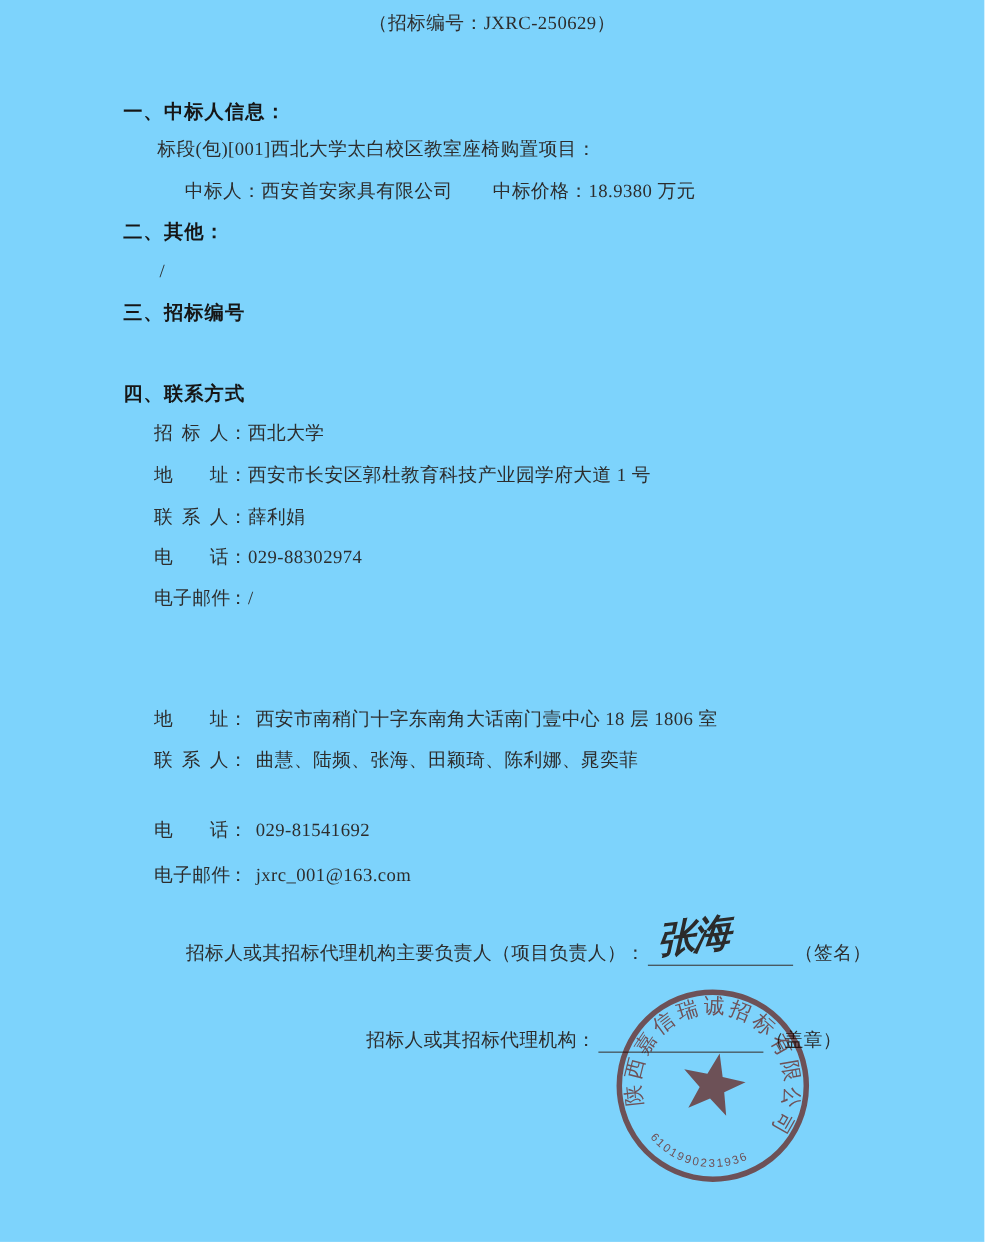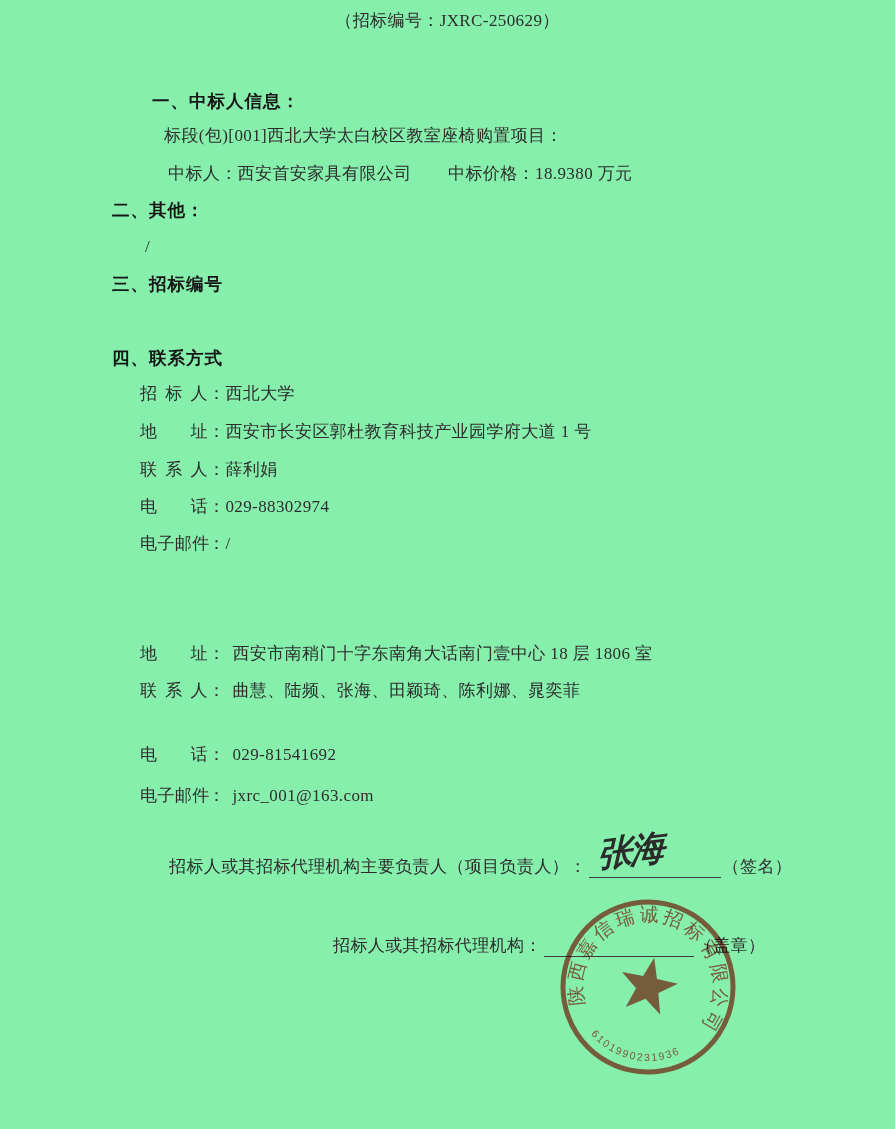--- a/index.html
+++ b/index.html
@@ -1,17 +1,17 @@
 <!DOCTYPE html>
 <html><head>
 <meta charset="utf-8">
 <style>
   html,body { margin:0; padding:0; background:#ffffff; }
   .page {
-    position:relative; width:895px; height:1129px; background:#86efac;
+    position:relative; width:895px; height:1129px; background:#7dd3fc;
     font-family:"Liberation Serif","DejaVu Serif",serif;
     color:#2d2d2d; overflow:hidden;
   }
   .line { position:absolute; font-size:17px; line-height:1.3; white-space:nowrap; letter-spacing:0.4px; }
   .center { left:0; width:100%; text-align:center; }
   .heading {
     font-family:"Liberation Sans","DejaVu Sans",sans-serif;
     font-weight:700; font-size:17.5px; color:#161616; letter-spacing:1px;
   }
   .lbl { display:inline-block; width:68px; text-align:justify; text-align-last:justify; }
@@ -32,23 +32,23 @@
   }
   .stamp svg { width:100%; height:100%; }
 </style>
 </head>
 <body>
 
 <div class="page">
 
   <div class="line center" style="top:10px;">（招标编号：JXRC-250629）</div>
 
-  <div class="line heading" style="top:90px; left:112px;margin-left:40px;">一、中标人信息：</div>
+  <div class="line heading" style="top:90px; left:112px;">一、中标人信息：</div>
 
-  <div class="line" style="top:125px; left:143px;margin-left:21px;">标段(包)[001]西北大学太白校区教室座椅购置项目：</div>
+  <div class="line" style="top:125px; left:143px;">标段(包)[001]西北大学太白校区教室座椅购置项目：</div>
 
   <div class="line" style="top:163px; left:168px; right:0;">
     <span>中标人：</span><span>西安首安家具有限公司</span>
     <span style="position:absolute; left:280px; top:0;"><span>中标价格：</span><span>18.9380 万元</span></span>
   </div>
 
   <div class="line heading" style="top:199px; left:112px;">二、其他：</div>
   <div class="line" style="top:236px; left:145px;">/</div>
 
   <div class="line heading" style="top:273px; left:112px;">三、招标编号</div>

